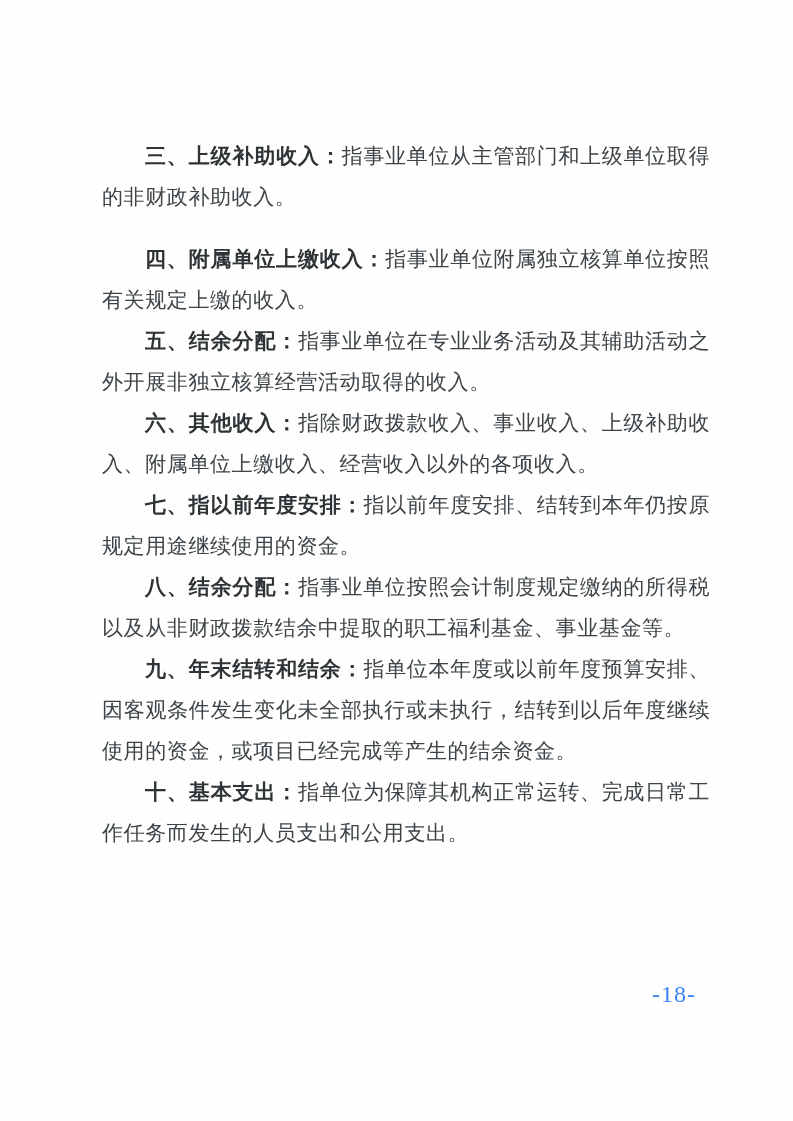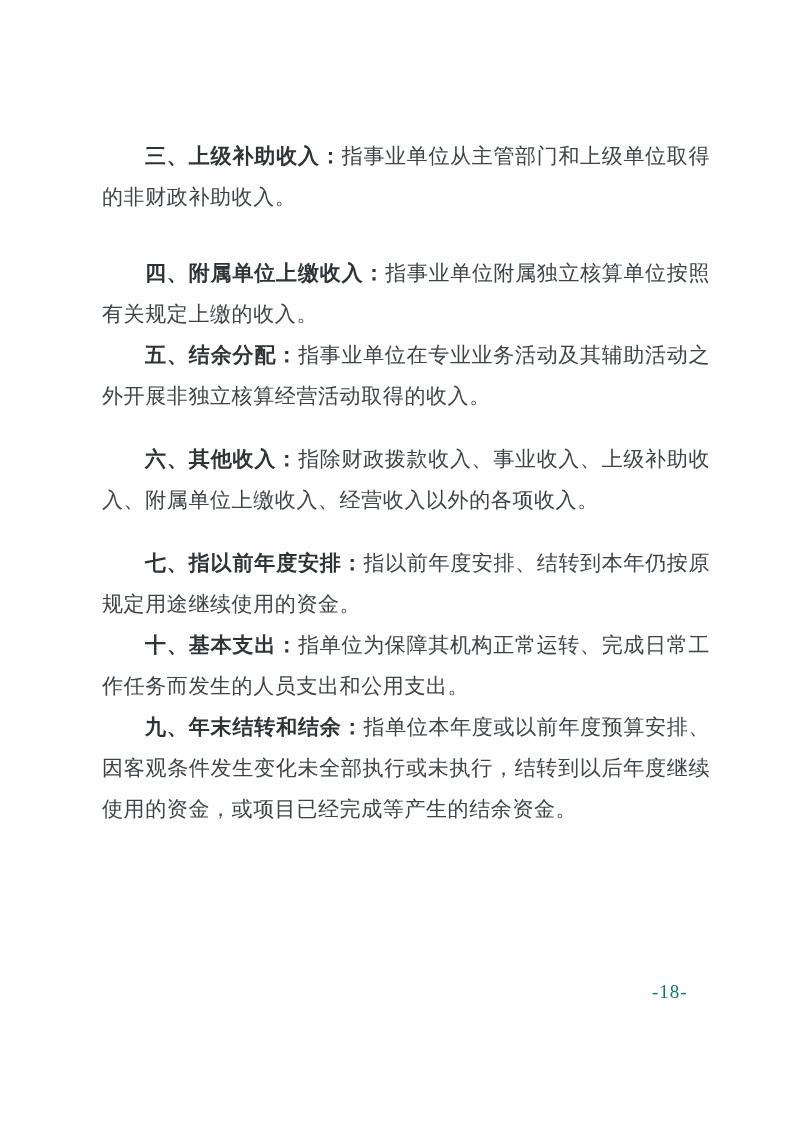--- a/index.html
+++ b/index.html
@@ -29,52 +29,53 @@
     color: #3d4347;
     text-align: justify;
     text-indent: 43px;
     word-break: break-all;
   }
   .para .term {
     font-weight: 700;
     color: #2e3336;
     letter-spacing: 0.8px;
   }
-  .mt-lg { margin-top: 35px; }
-  .mt-sm { margin-top: 22px; }
+  .mt-lg { margin-top: 21px; }
+  .mt-sm { margin-top: 0; }
   .page-number {
     position: absolute;
     top: 981px;
     left: 652px;
-    font-size: 19px;
+    font-size: 24px;
     letter-spacing: 1px;
-    color: #0f766e;
+    color: #3b82f6;
     font-family: "Liberation Serif", "DejaVu Serif", serif;
   }
 </style>
 </head>
 <body>
 
 <div class="page">
 
   <div class="text-block">
 
     <p class="para"><span class="term">三、上级补助收入：</span><span>指事业单位从主管部门和上级单位取得的非财政补助收入。</span></p>
 
     <p class="para mt-lg"><span class="term">四、附属单位上缴收入：</span><span>指事业单位附属独立核算单位按照有关规定上缴的收入。</span></p>
 
     <p class="para"><span class="term">五、结余分配：</span><span>指事业单位在专业业务活动及其辅助活动之外开展非独立核算经营活动取得的收入。</span></p>
 
     <p class="para mt-sm"><span class="term">六、其他收入：</span><span>指除财政拨款收入、事业收入、上级补助收入、附属单位上缴收入、经营收入以外的各项收入。</span></p>
 
     <p class="para mt-sm"><span class="term">七、指以前年度安排：</span><span>指以前年度安排、结转到本年仍按原规定用途继续使用的资金。</span></p>
 
+    <p class="para"><span class="term">八、结余分配：</span><span>指事业单位按照会计制度规定缴纳的所得税以及从非财政拨款结余中提取的职工福利基金、事业基金等。</span></p>
+
+    <p class="para"><span class="term">九、年末结转和结余：</span><span>指单位本年度或以前年度预算安排、因客观条件发生变化未全部执行或未执行，结转到以后年度继续使用的资金，或项目已经完成等产生的结余资金。</span></p>
 
     <p class="para"><span class="term">十、基本支出：</span><span>指单位为保障其机构正常运转、完成日常工作任务而发生的人员支出和公用支出。</span></p>
-
-    <p class="para"><span class="term">九、年末结转和结余：</span><span>指单位本年度或以前年度预算安排、因客观条件发生变化未全部执行或未执行，结转到以后年度继续使用的资金，或项目已经完成等产生的结余资金。</span></p>
 
 
   </div>
 
   <div class="page-number">-18-</div>
 
 </div>
 
 </body></html>

